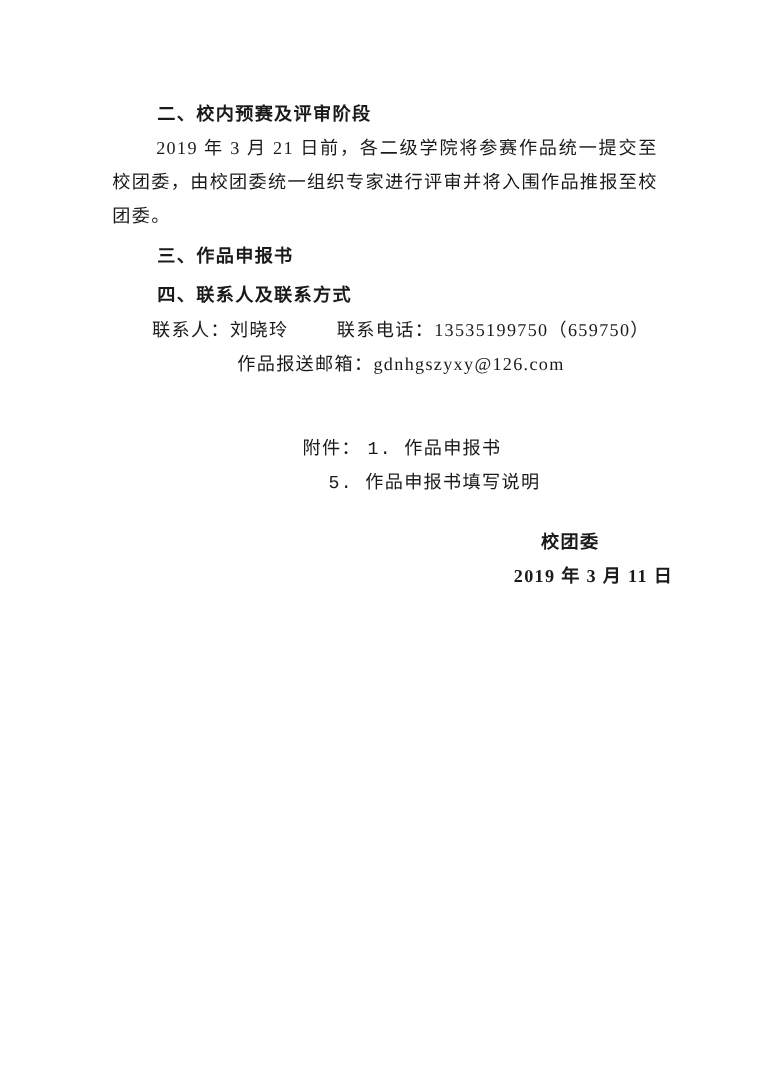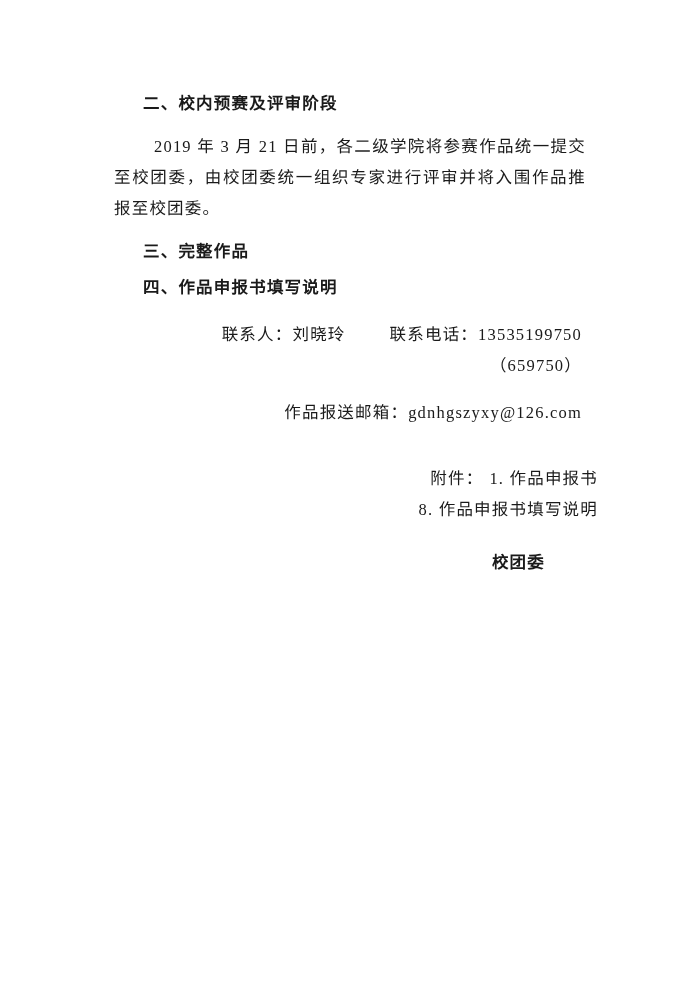--- a/index.html
+++ b/index.html
@@ -30,34 +30,35 @@
     font-weight: 700;
     text-indent: 41px;
     margin: 0;
     font-size: 16.5px;
     text-align: left;
   }
   .heading.spaced {
     margin-top: 5px;
   }
   .body-para {
-    margin: 12px;
+    margin: 0;
     text-indent: 40px;
   }
   .contact-line {
-    margin: 16px;
+    margin: 0;
     padding-left: 29px;
-    text-align: right;
+    text-align: center;
   }
   .phone {
     margin-left: 44px;
   }
   .attachments {
-    margin-top: 35px;
-    text-align: right;
+    margin-top: 47px;
+    text-align: center;
+    font-family: Liberation Mono, monospace;
   }
   .attach-row {
     padding-left: 31px;
   }
   .attach-row.cont {
     padding-left: 90px;
   }
   .attach-label {
     margin-right: 6px;
   }
@@ -76,39 +77,40 @@
 </head>
 <body>
 
 <div class="page">
   <div class="content">
 
     <h2 class="heading">二、校内预赛及评审阶段</h2>
 
     <p class="body-para">2019 年 3 月 21 日前，各二级学院将参赛作品统一提交至校团委，由校团委统一组织专家进行评审并将入围作品推报至校团委。</p>
 
-    <h2 class="heading spaced">三、完整作品</h2>
+    <h2 class="heading spaced">三、作品申报书</h2>
 
 
 
-    <h2 class="heading spaced">四、作品申报书填写说明</h2>
+    <h2 class="heading spaced">四、联系人及联系方式</h2>
 
     <p class="contact-line">
       <span>联系人：刘晓玲</span><span class="phone">联系电话：13535199750（659750）</span>
     </p>
 
     <p class="contact-line">作品报送邮箱：gdnhgszyxy@126.com</p>
 
     <div class="attachments">
       <div class="attach-row">
         <span class="attach-label">附件：</span><span>1. 作品申报书</span>
       </div>
       <div class="attach-row cont">
-        <span>8. 作品申报书填写说明</span>
+        <span>5. 作品申报书填写说明</span>
       </div>
     </div>
 
     <div class="signature">
       <div class="issuer">校团委</div>
+      <div class="sign-date">2019 年 3 月 11 日</div>
     </div>
 
   </div>
 </div>
 
 </body></html>

